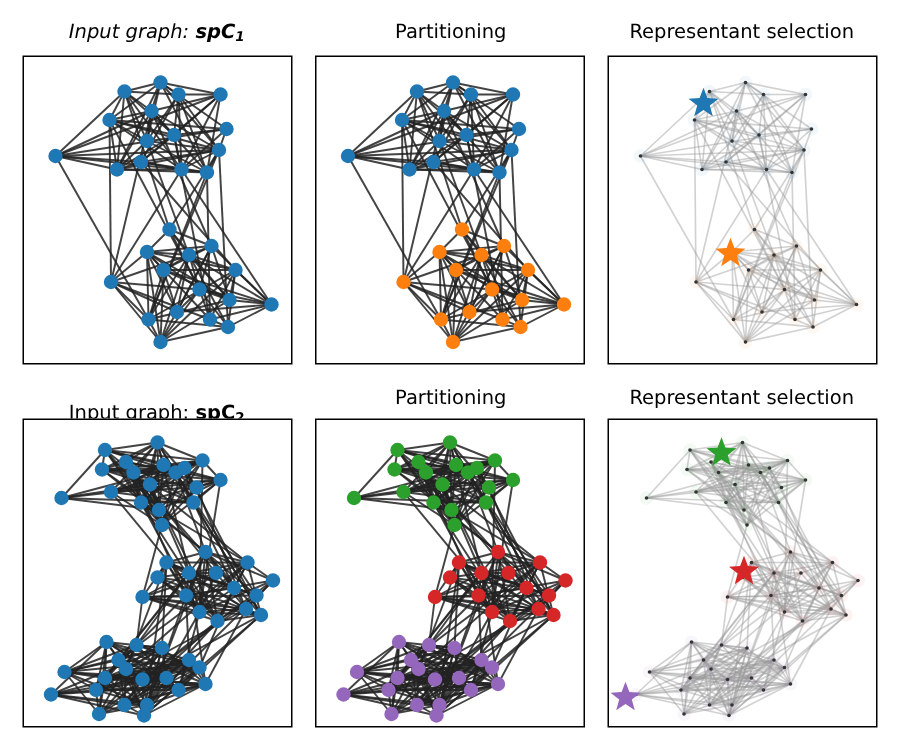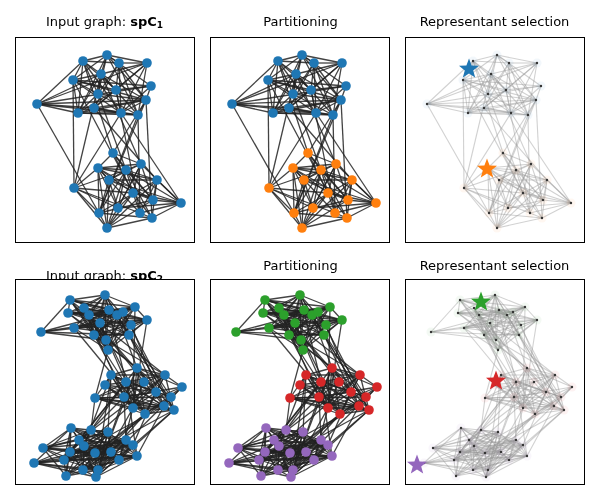--- a/index.html
+++ b/index.html
@@ -9,21 +9,21 @@
                  font-size: 13px; color: #000; white-space: nowrap; }
   .panel-title b { font-weight: bold; }
   .panel-title sub { font-size: 9px; font-weight: bold; vertical-align: -2px; }
   .panel { position: absolute; width: 180px; height: 206px;
            border: 1px solid #000; background: #fff; box-sizing: border-box; overflow: hidden; }
   .panel svg { position: absolute; left: 0; top: 0; }
 </style>
 </head>
 <body>
 
-<div class="panel-title" style="left:14px; top:14px;">
+<div class="panel-title" style="left:14px; top:14px;font-style:italic;">
   <span>Input graph: </span><b>spC</b><sub>1</sub>
 </div>
 <div class="panel-title" style="left:210px; top:14px;">Partitioning</div>
 <div class="panel-title" style="left:404px; top:14px;">Representant selection</div>
 
 <div class="panel" style="left:15px; top:37px;">
     <svg id="p0" width="180" height="206">
       <g>
         <line x1="91" y1="17" x2="67" y2="23" stroke="#222222" stroke-width="1.3" stroke-opacity="0.85"></line>
         <line x1="91" y1="17" x2="103" y2="25" stroke="#222222" stroke-width="1.3" stroke-opacity="0.85"></line>

